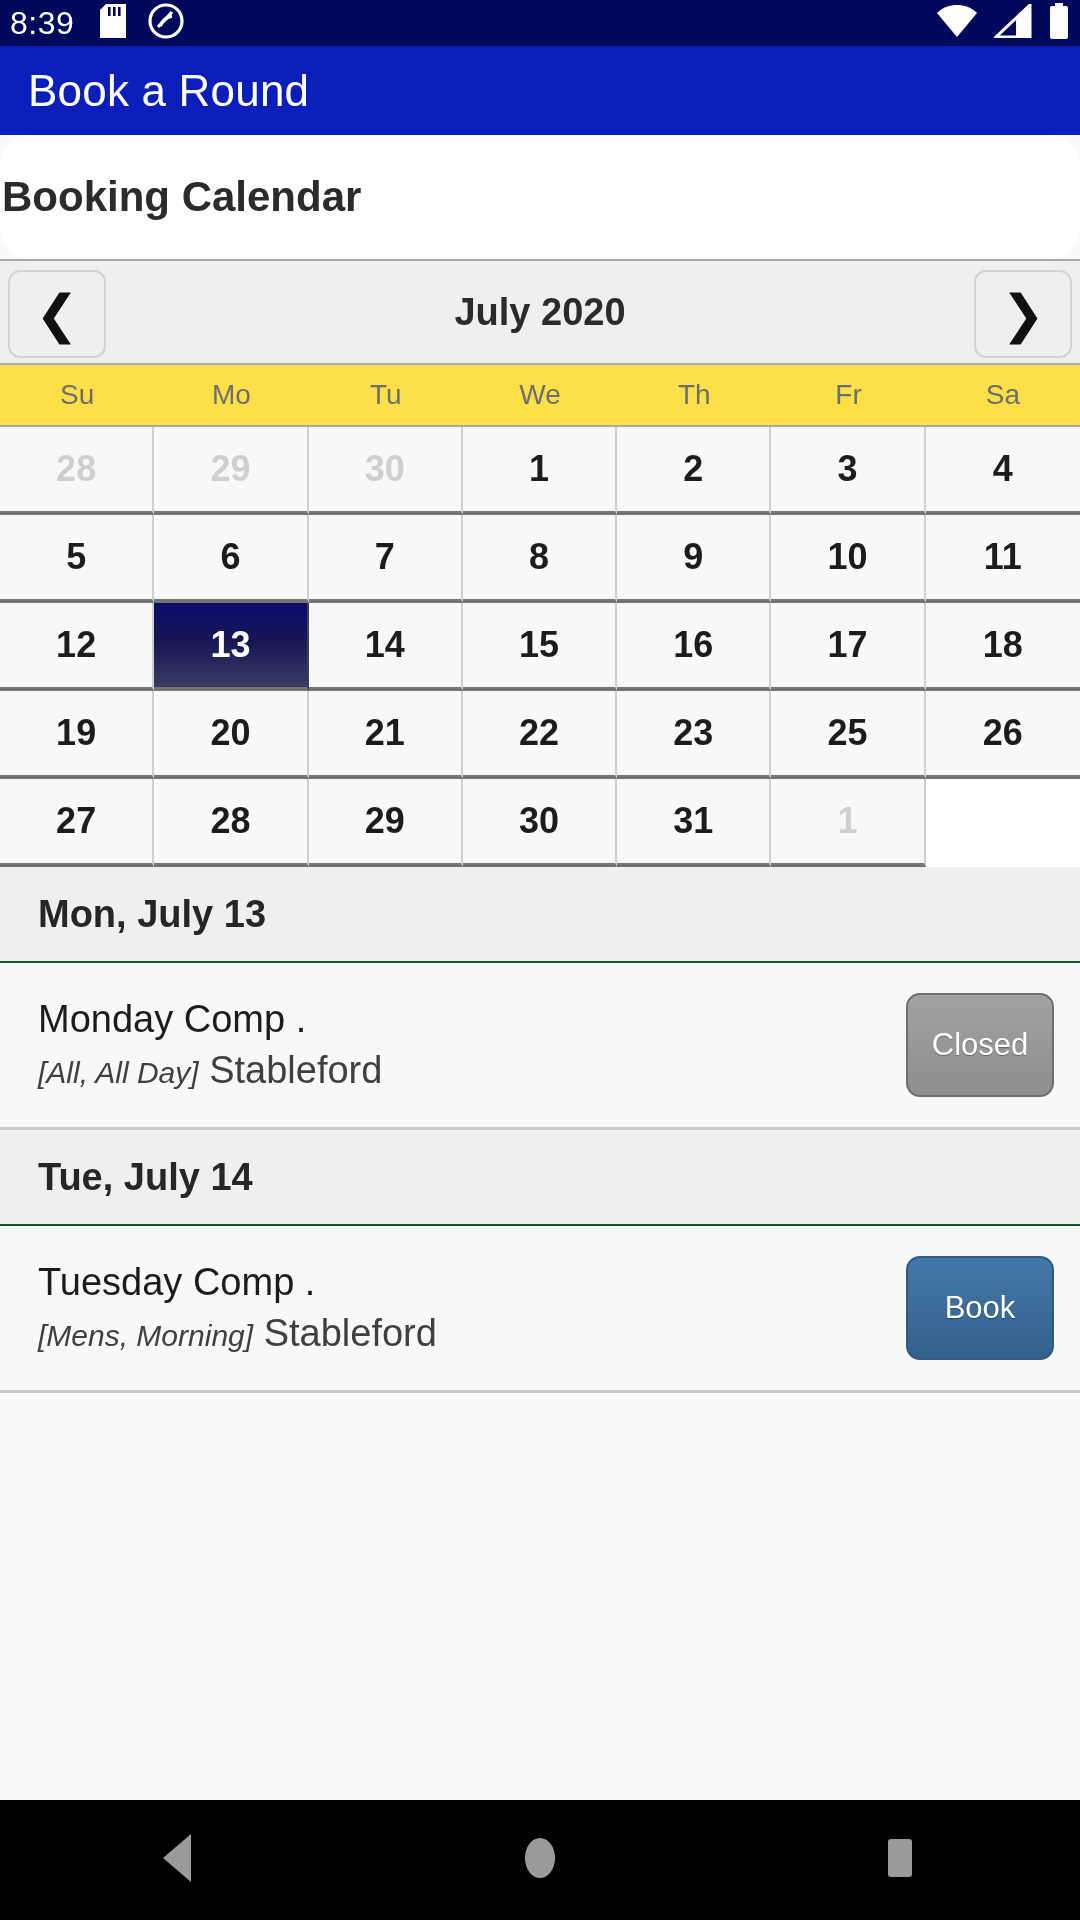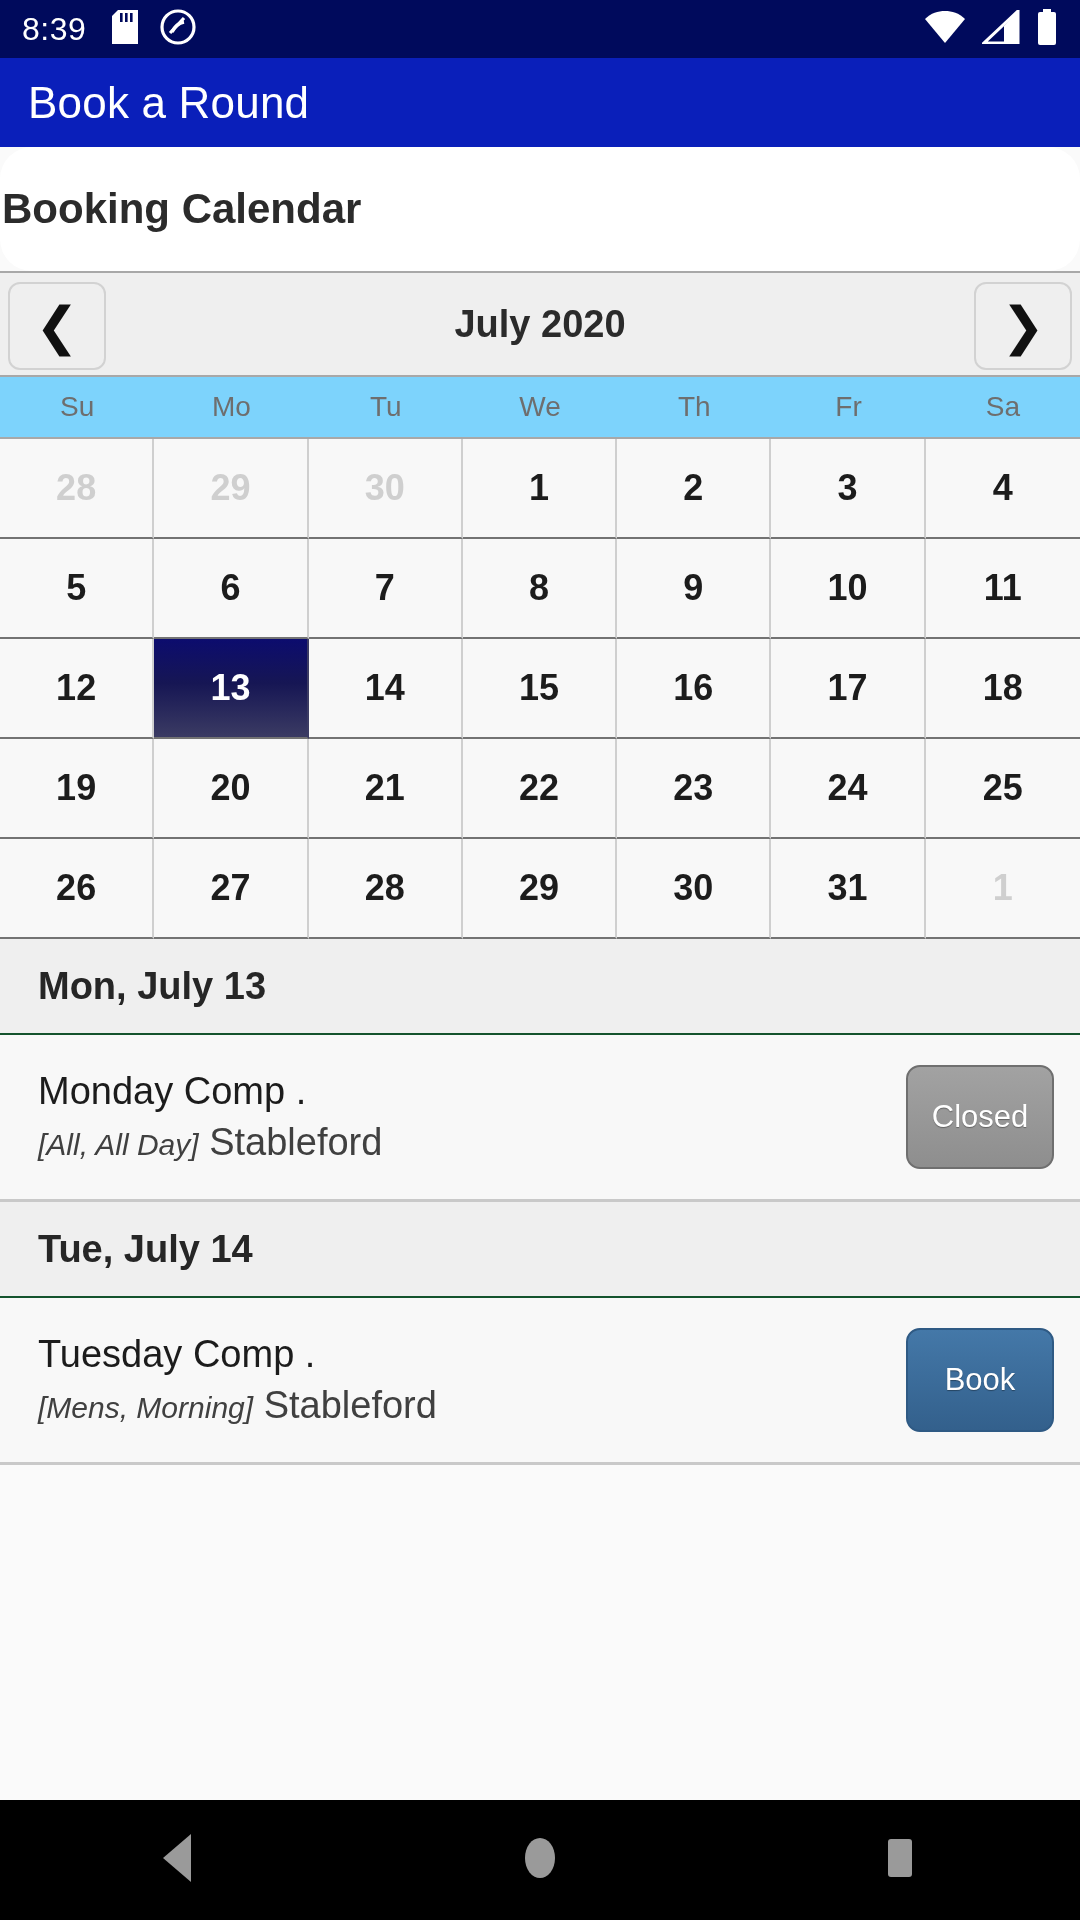--- a/index.html
+++ b/index.html
@@ -6,22 +6,22 @@
   html,body {
     width:1080px; height:1920px;
     background:#ffffff;
     font-family:"Liberation Sans", sans-serif;
     overflow:hidden;
   }
   #phone { position:relative; width:1080px; height:1920px; background:#fafafa; }
 
   
   .statusbar{
-    height:58px; background:#000a5c; color:#ffffff;
-    display:flex; align-items:center; padding:0 22px;
+    height:46px; background:#000a5c; color:#ffffff;
+    display:flex; align-items:center; padding:0 10px;
   }
   .sb-time{ font-size:32px; letter-spacing:.5px; font-weight:400; }
   .sb-icons-left{ display:flex; align-items:center; gap:22px; margin-left:26px; }
   .sb-spacer{ flex:1; }
   .sb-icons-right{ display:flex; align-items:center; gap:16px; }
 
   
   .appbar{
     height:89px; background:#0a1fba;
     display:flex; align-items:center; padding:0 28px;
@@ -43,29 +43,29 @@
     position:absolute; top:9px; width:98px; height:88px;
     background:#efefef; border:2px solid #d2d2d2; border-radius:12px;
     display:flex; align-items:center; justify-content:center;
     font-size:52px; color:#111; line-height:1;
   }
   .cal-nav.prev{ left:8px; }
   .cal-nav.next{ right:8px; }
   .cal-month{ font-size:38px; font-weight:bold; color:#2b2b2b; }
 
   .cal-weekdays{ display:grid; grid-template-columns:repeat(7,1fr);
-     height:62px; background:#7dd3fc; border-bottom:2px solid #a8a8a8; }
+     height:62px; background:#fde047; border-bottom:2px solid #a8a8a8; }
   .cal-weekdays div{ display:flex; align-items:center; justify-content:center;
      font-size:28px; color:#6e6e6e; }
 
   .cal-grid{ display:grid; grid-template-columns:repeat(7,1fr); }
   .cal-cell{
-    height:100px; display:flex; align-items:center; justify-content:center;
+    height:88px; display:flex; align-items:center; justify-content:center;
     font-size:36px; font-weight:bold; color:#1c1c1c; background:#f8f8f8;
-    border-right:2px solid #cfcfcf; border-bottom:2px solid #737373;
+    border-right:2px solid #cfcfcf; border-bottom:4px solid #737373;
   }
   .cal-cell:nth-child(7n){ border-right:none; }
   .cal-cell.muted{ color:#cfcfcf; }
   .cal-cell.selected{
     color:#ffffff;
     background:linear-gradient(180deg,#0c0c6e 0%,#161654 45%,#3b3b63 100%);
     border-right-color:#3b3b63;
   }
 
   
@@ -202,21 +202,20 @@
         <div class="cal-cell">14</div>
         <div class="cal-cell">15</div>
         <div class="cal-cell">16</div>
         <div class="cal-cell">17</div>
         <div class="cal-cell">18</div>
         <div class="cal-cell">19</div>
         <div class="cal-cell">20</div>
         <div class="cal-cell">21</div>
         <div class="cal-cell">22</div>
         <div class="cal-cell">23</div>
-        <div class="cal-cell">24</div>
         <div class="cal-cell">25</div>
         <div class="cal-cell">26</div>
         <div class="cal-cell">27</div>
         <div class="cal-cell">28</div>
         <div class="cal-cell">29</div>
         <div class="cal-cell">30</div>
         <div class="cal-cell">31</div>
         <div class="cal-cell muted">1</div>
       </div>
   </div>

